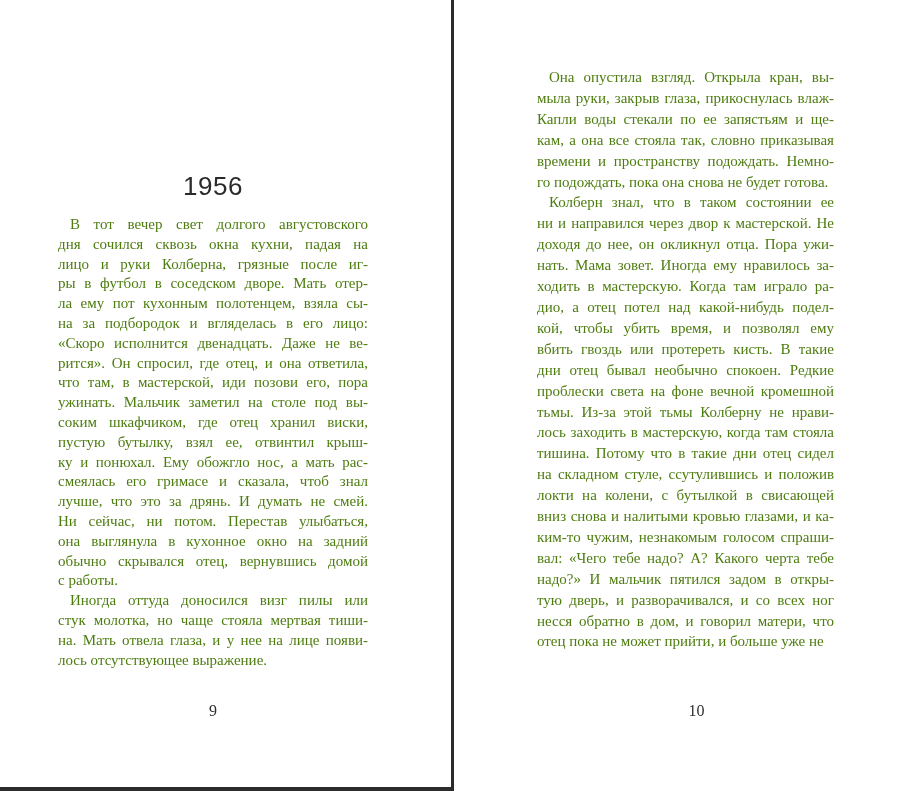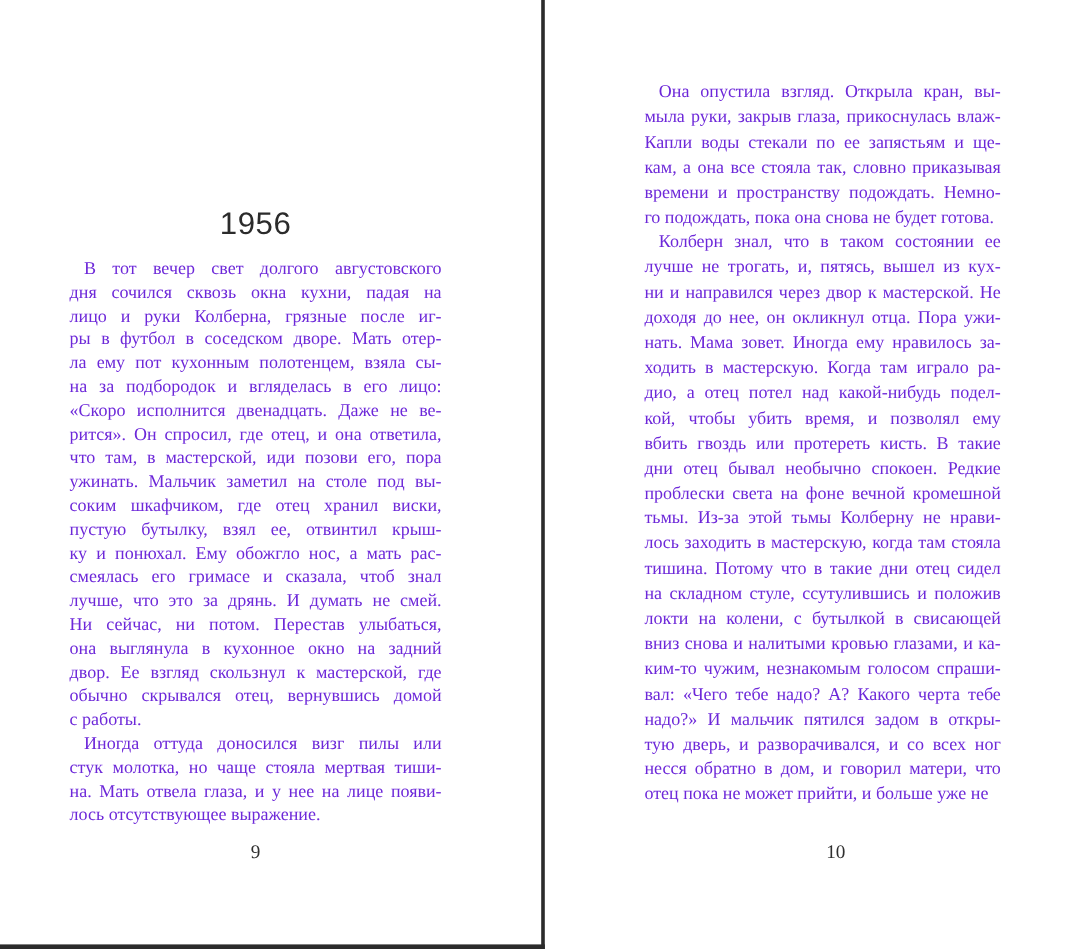--- a/index.html
+++ b/index.html
@@ -48,21 +48,21 @@
     text-align: center;
     font-family: "Liberation Sans", "DejaVu Sans", sans-serif;
     font-size: 26px;
     font-weight: 400;
     color: #2b2b2b;
     letter-spacing: 0.5px;
   }
   .body-text {
     position: absolute;
     font-size: 15px;
-    color: #6d28d9;
+    color: #4d7c0f;
   }
   .page.left .body-text {
     left: 58px;
     top: 215px;
     width: 310px;
     line-height: 19.8px;
   }
   .page.right .body-text {
     left: 83px;  
     top: 67px;
@@ -106,21 +106,20 @@
           <div class="line">рится». Он спросил, где отец, и она ответила,</div>
           <div class="line">что там, в мастерской, иди позови его, пора</div>
           <div class="line">ужинать. Мальчик заметил на столе под вы-</div>
           <div class="line">соким шкафчиком, где отец хранил виски,</div>
           <div class="line">пустую бутылку, взял ее, отвинтил крыш-</div>
           <div class="line">ку и понюхал. Ему обожгло нос, а мать рас-</div>
           <div class="line">смеялась его гримасе и сказала, чтоб знал</div>
           <div class="line">лучше, что это за дрянь. И думать не смей.</div>
           <div class="line">Ни сейчас, ни потом. Перестав улыбаться,</div>
           <div class="line">она выглянула в кухонное окно на задний</div>
-          <div class="line">двор. Ее взгляд скользнул к мастерской, где</div>
           <div class="line">обычно скрывался отец, вернувшись домой</div>
           <div class="line last">с работы.</div>
         </div>
         <div class="paragraph">
           <div class="line first">Иногда оттуда доносился визг пилы или</div>
           <div class="line">стук молотка, но чаще стояла мертвая тиши-</div>
           <div class="line">на. Мать отвела глаза, и у нее на лице появи-</div>
           <div class="line last">лось отсутствующее выражение.</div>
         </div>
       </div>
@@ -132,21 +131,20 @@
         <div class="paragraph">
           <div class="line first">Она опустила взгляд. Открыла кран, вы-</div>
           <div class="line">мыла руки, закрыв глаза, прикоснулась влаж-</div>
           <div class="line">Капли воды стекали по ее запястьям и ще-</div>
           <div class="line">кам, а она все стояла так, словно приказывая</div>
           <div class="line">времени и пространству подождать. Немно-</div>
           <div class="line last">го подождать, пока она снова не будет готова.</div>
         </div>
         <div class="paragraph">
           <div class="line first">Колберн знал, что в таком состоянии ее</div>
-          <div class="line">лучше не трогать, и, пятясь, вышел из кух-</div>
           <div class="line">ни и направился через двор к мастерской. Не</div>
           <div class="line">доходя до нее, он окликнул отца. Пора ужи-</div>
           <div class="line">нать. Мама зовет. Иногда ему нравилось за-</div>
           <div class="line">ходить в мастерскую. Когда там играло ра-</div>
           <div class="line">дио, а отец потел над какой-нибудь подел-</div>
           <div class="line">кой, чтобы убить время, и позволял ему</div>
           <div class="line">вбить гвоздь или протереть кисть. В такие</div>
           <div class="line">дни отец бывал необычно спокоен. Редкие</div>
           <div class="line">проблески света на фоне вечной кромешной</div>
           <div class="line">тьмы. Из-за этой тьмы Колберну не нрави-</div>

